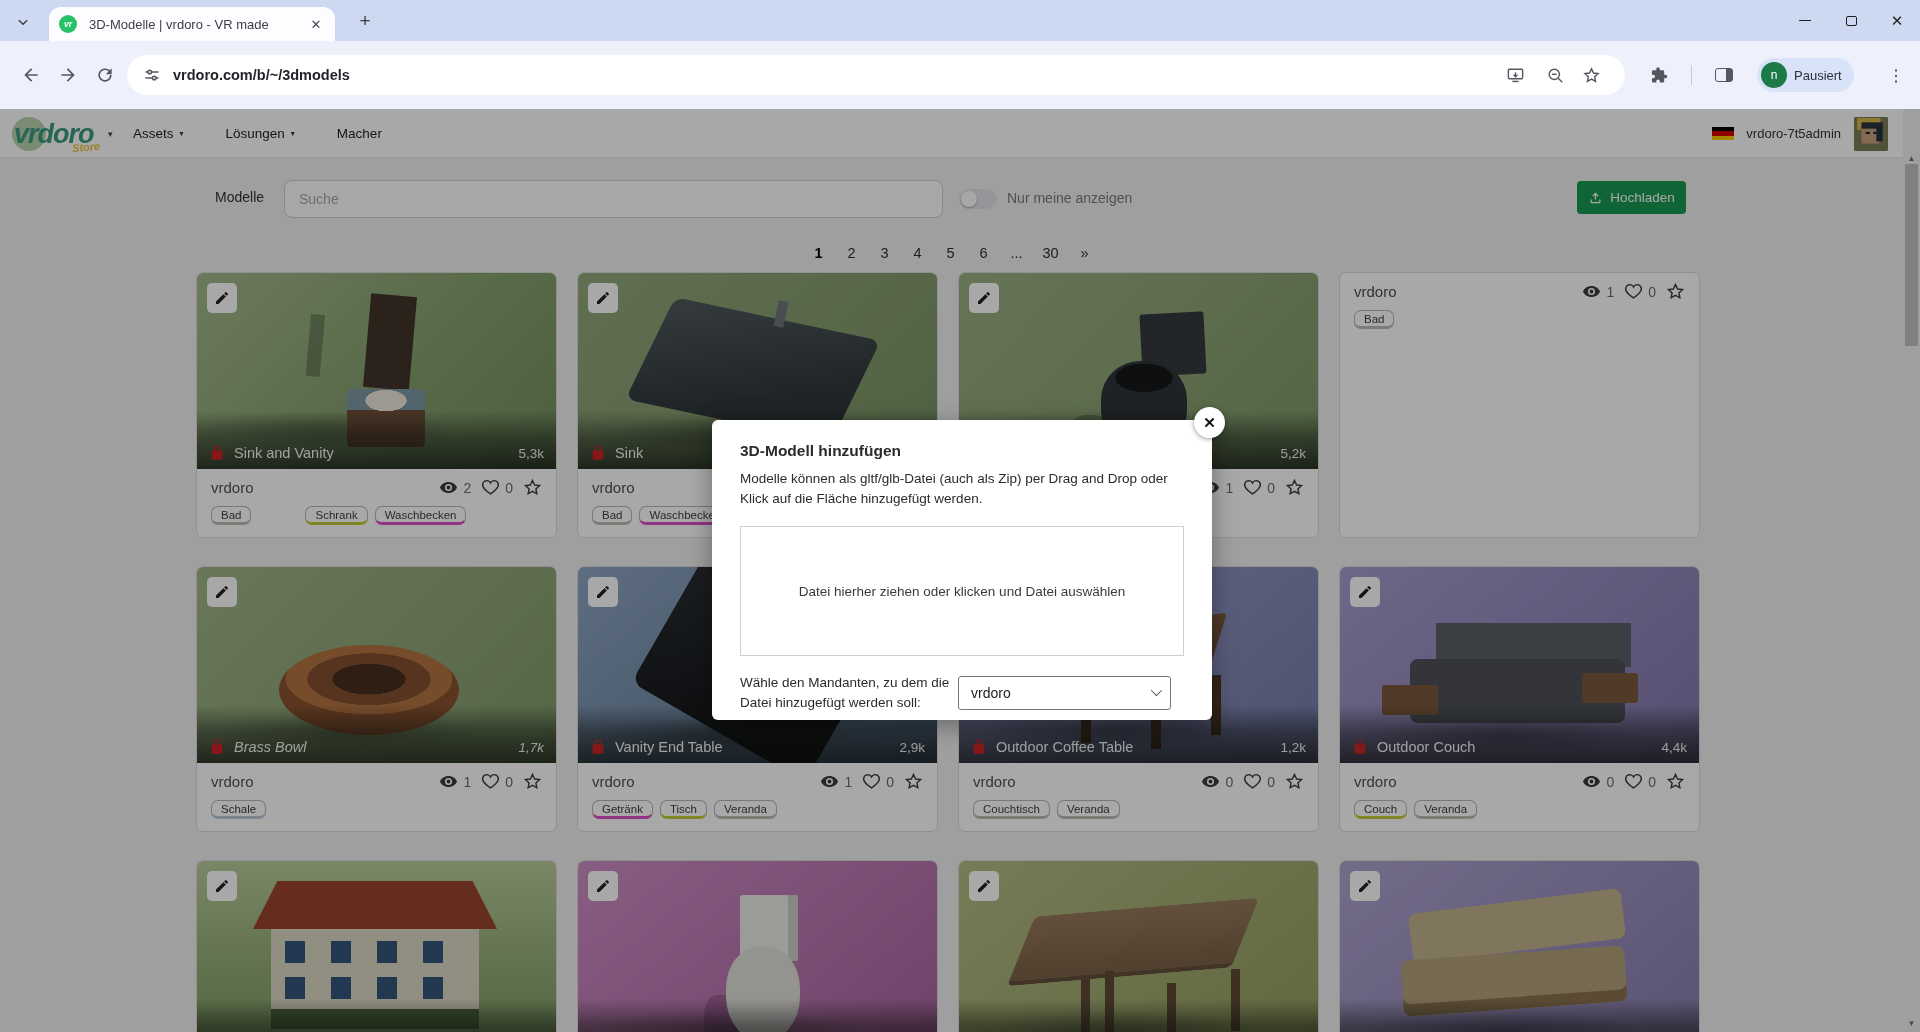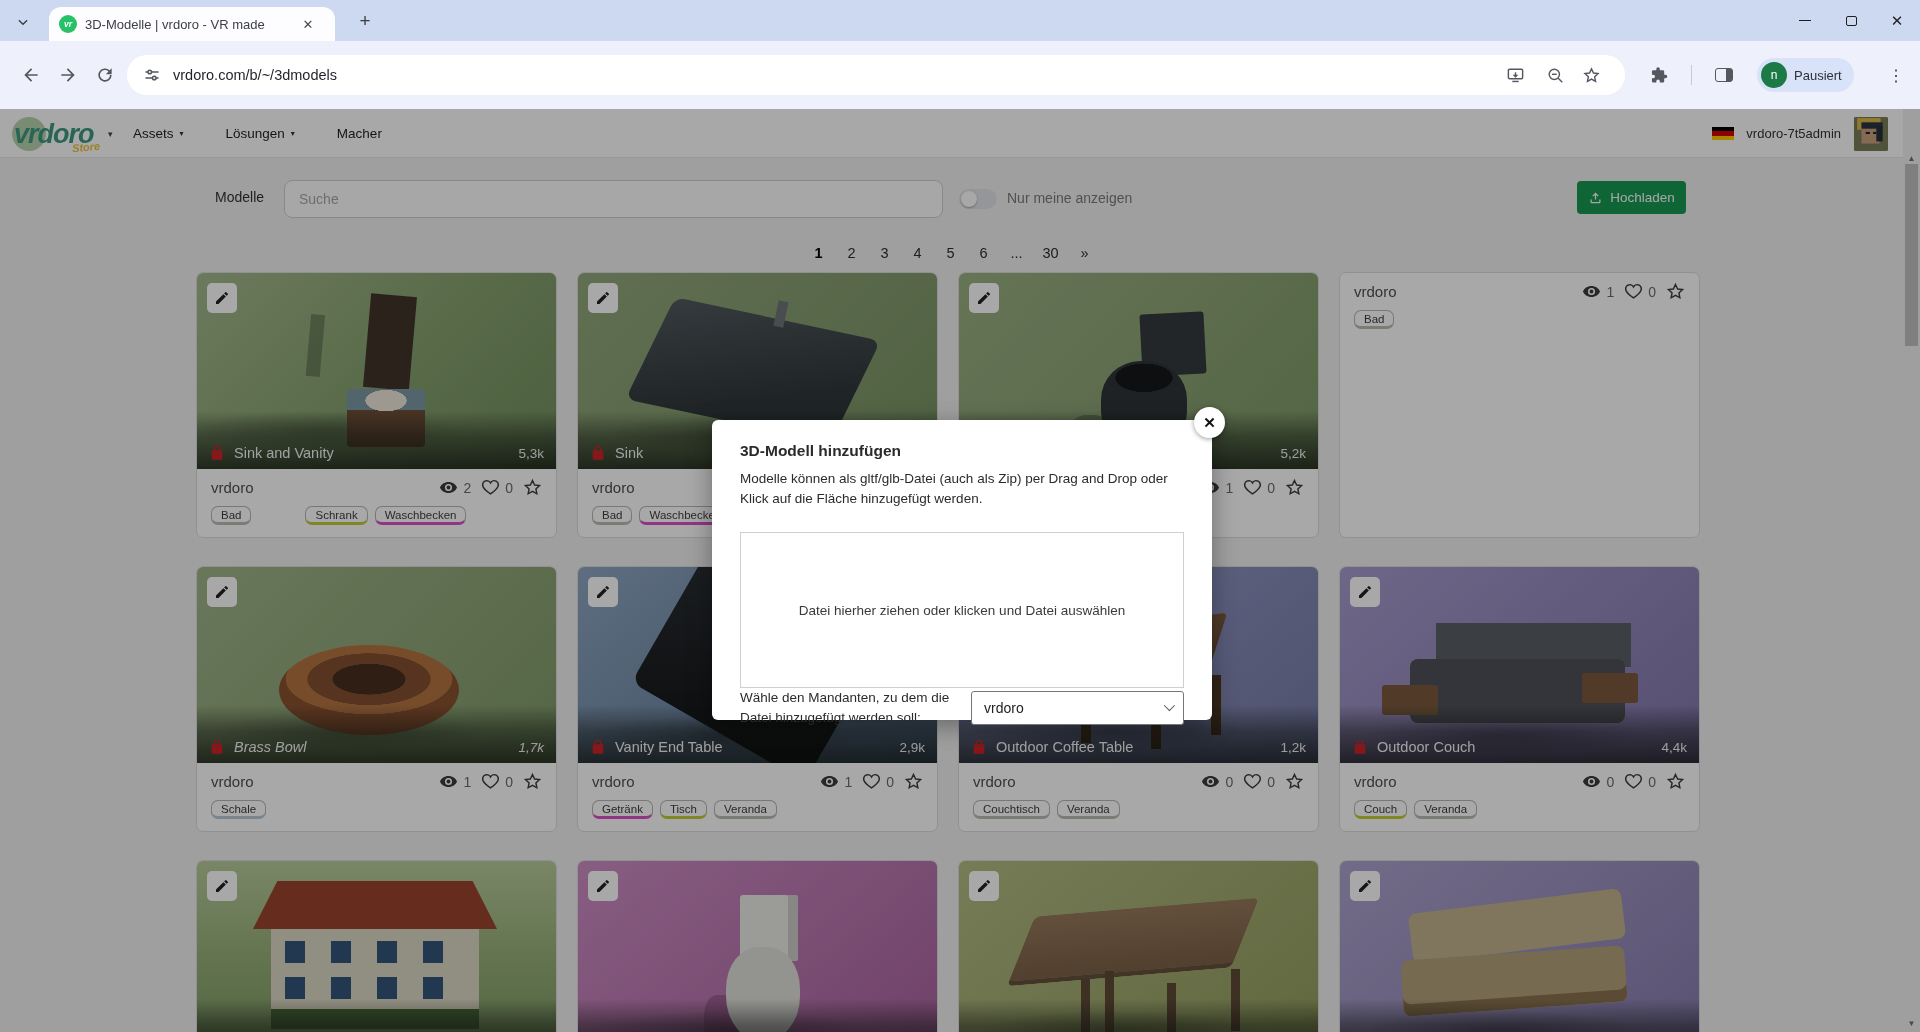--- a/index.html
+++ b/index.html
@@ -2,36 +2,36 @@
 <html><head>
 <meta charset="utf-8">
 <style>
   * { margin:0; padding:0; box-sizing:border-box; }
   html,body { width:1920px; height:1032px; overflow:hidden; font-family:"Liberation Sans",sans-serif; }
   .window { position:relative; width:1920px; height:1032px; background:#f2f2f2; }
 
   
   .tabstrip { position:absolute; top:0; left:0; width:1920px; height:41px; background:#cdd8f1; }
   .tab-search { position:absolute; left:10px; top:9px; width:26px; height:26px; border-radius:7px; display:flex; align-items:center; justify-content:center; color:#3c4043; }
-  .tab { position:absolute; left:49px; top:7px; width:286px; height:34px; background:#fdfdff; border-radius:12px 12px 0 0; display:flex; align-items:center; padding:0 10px; }
+  .tab { position:absolute; left:49px; top:7px; width:286px; height:34px; background:#fdfdff; border-radius:12px 12px 0 0; display:flex; align-items:center; padding:0 10px;justify-content:space-between; }
   .favicon { width:18px; height:18px; border-radius:50%; background:#27c267; color:#fff; font-size:8.5px; font-weight:bold; font-style:italic; display:flex; align-items:center; justify-content:center; flex:none; }
   .tab-title { margin-left:8px; font-size:13px; color:#3b3f46; white-space:nowrap; overflow:hidden; width:214px; }
   .tab-close { width:18px; height:18px; font-size:13px; color:#494c52; display:flex; align-items:center; justify-content:center; border-radius:50%; flex:none; }
   .new-tab { position:absolute; left:352px; top:8px; width:26px; height:26px; font-size:19px; color:#3c4043; display:flex; align-items:center; justify-content:center; }
   .win-controls { position:absolute; right:0; top:0; height:41px; display:flex; }
   .win-btn { width:46px; height:41px; display:flex; align-items:center; justify-content:center; color:#1f1f1f; }
   .ic-min { width:12px; height:0; border-top:1.6px solid #1f1f1f; }
   .ic-max { width:11px; height:10px; border:1.6px solid #1f1f1f; border-radius:2px; }
   .ic-x { font-size:15px; }
 
   
   .toolbar { position:absolute; top:41px; left:0; width:1920px; height:68px; background:#eef1fb; }
   .nav-btn { position:absolute; top:19px; width:30px; height:30px; border-radius:50%; display:flex; align-items:center; justify-content:center; }
   .nav-btn svg { width:20px; height:20px; fill:#54575e; }
-  .omnibox { position:absolute; left:127px; top:14px; width:1498px; height:40px; background:#ffffff; border-radius:20px; display:flex; align-items:center; }
+  .omnibox { position:absolute; left:127px; top:14px; width:1498px; height:40px; background:#ffffff; border-radius:20px; display:flex; align-items:center;font-weight:bold; }
   .tune-ic { margin-left:16px; flex:none; }
   .url-text { margin-left:12px; font-size:14.5px; color:#1f2227; }
   .ob-ic { position:absolute; top:10px; width:20px; height:20px; display:flex; align-items:center; justify-content:center; }
   .ob-ic svg { width:19px; height:19px; fill:none; stroke:#54575e; stroke-width:1.8; }
   .tb-right { position:absolute; top:19px; width:30px; height:30px; display:flex; align-items:center; justify-content:center; }
   .tb-right svg { width:21px; height:21px; fill:#54575e; }
   .divider { position:absolute; left:1691px; top:24px; width:1px; height:20px; background:#c6cad4; }
   .sidepanel-ic { width:18px; height:14px; border:1.8px solid #54575e; border-radius:3px; position:relative; }
   .sidepanel-ic::after { content:""; position:absolute; right:0; top:0; width:6px; height:100%; background:#54575e; }
   .profile-pill { position:absolute; left:1757px; top:17px; height:34px; padding:0 12px 0 4px; background:#d8e2f8; border-radius:17px; display:flex; align-items:center; gap:7px; }
@@ -132,23 +132,23 @@
   .scrollbar { position:absolute; right:0; top:0; width:17px; height:923px; background:#f1f1f1; }
   .sb-arrow { position:absolute; left:0; width:17px; height:14px; display:flex; align-items:center; justify-content:center; font-size:8px; color:#6f6f6f; }
   .sb-thumb { position:absolute; left:2px; top:55px; width:13px; height:182px; background:#c1c1c1; }
 
   
   .backdrop { position:absolute; inset:0; background:rgba(0,0,0,.34); z-index:40; }
   .modal { position:absolute; left:712px; top:311px; width:500px; height:300px; background:#fff; border-radius:6px; box-shadow:0 6px 24px rgba(0,0,0,.35); z-index:50; padding:22px 28px; }
   .modal-close { position:absolute; right:-13px; top:-13px; width:31px; height:31px; border-radius:50%; background:#fff; border:none; box-shadow:0 1px 5px rgba(0,0,0,.4); font-size:15px; font-weight:bold; color:#111; display:flex; align-items:center; justify-content:center; }
   .modal-title { font-size:15.5px; font-weight:bold; color:#2b2b2b; }
   .modal-desc { margin-top:9px; font-size:13.5px; line-height:1.45; color:#2b2b2b; }
-  .dropzone { margin-top:24px; height:156px; border:1px solid #cfcfcf; display:flex; align-items:center; justify-content:center;text-align:right; }
+  .dropzone { margin-top:18px; height:130px; border:1px solid #cfcfcf; display:flex; align-items:center; justify-content:center;text-align:right; }
   .dropzone-text { font-size:13.5px; color:#3a3a3a; }
-  .tenant-row { display:flex; align-items:center; justify-content:space-between; }
+  .tenant-row { margin-top:17px; display:flex; align-items:center; justify-content:flex-start; }
   .tenant-label { width:218px; font-size:13.5px; line-height:1.45; color:#2b2b2b; }
   .tenant-select { position:relative; width:213px; height:34px; border:1px solid #767676; border-radius:3px; background:#fff; display:flex; align-items:center; padding:0 12px; font-size:14px; color:#222; }
   .sel-chevron { position:absolute; right:11px; top:11px; width:8px; height:8px; border-right:1.6px solid #555; border-bottom:1.6px solid #555; transform:rotate(45deg) translateY(-2px); }
 </style>
 </head>
 <body>
 
 <div class="window">
 
   <div class="tabstrip">

